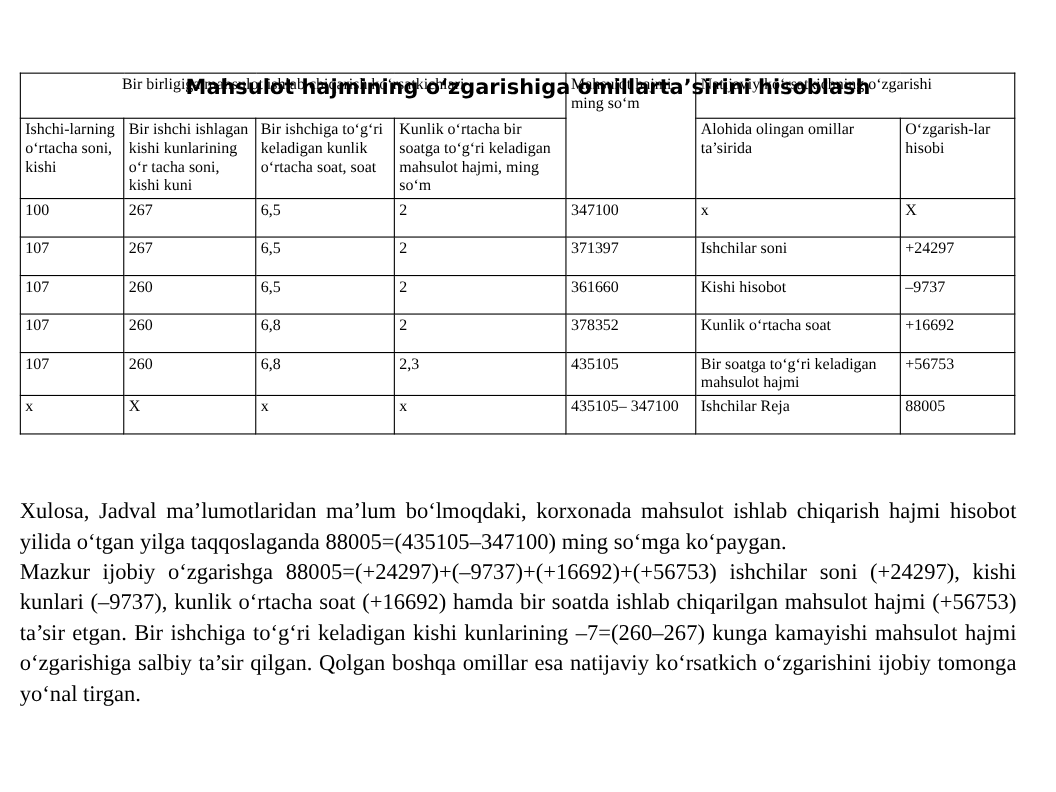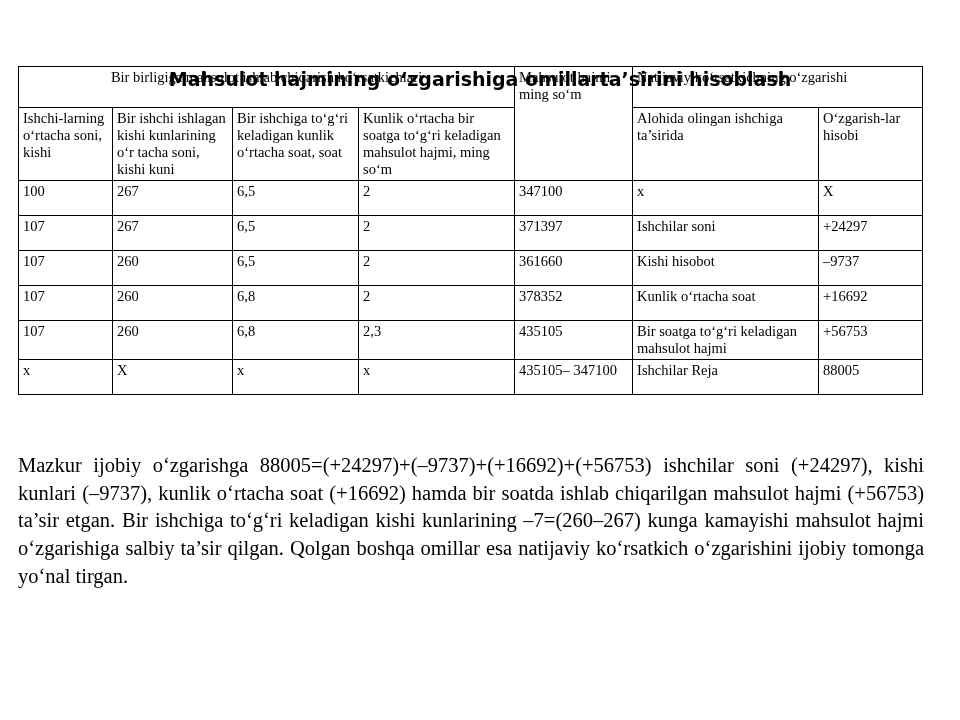--- a/index.html
+++ b/index.html
@@ -130,21 +130,21 @@
         <tr class="hdr-row1">
           <th class="grp left" colspan="4">Bir birligiga mahsulot ishlab chiqarish ko‘rsatkichlari</th>
           <th class="grp" rowspan="2">Mahsulot hajmi, ming so‘m</th>
           <th class="grp" colspan="2">Natijaviy ko‘rsatkichning o‘zgarishi</th>
         </tr>
         <tr>
           <th class="c1head">Ishchi-larning o‘rtacha soni, kishi</th>
           <th>Bir ishchi ishlagan kishi kunlarining o‘r tacha soni, kishi kuni</th>
           <th>Bir ishchiga to‘g‘ri keladigan kunlik o‘rtacha soat, soat</th>
           <th>Kunlik o‘rtacha bir soatga to‘g‘ri keladigan mahsulot hajmi, ming so‘m</th>
-          <th>Alohida olingan ishchiga ta’sirida</th>
+          <th>Alohida olingan omillar ta’sirida</th>
           <th>O‘zgarish-lar hisobi</th>
         </tr>
       </thead>
       <tbody>
         <tr class="body-row">
           <td class="c1cell">100</td>
           <td>267</td>
           <td>6,5</td>
           <td>2</td>
           <td>347100</td>
@@ -196,16 +196,17 @@
           <td>Ishchilar Reja</td>
           <td>88005</td>
         </tr>
       </tbody>
     </table>
   </div>
 
   <div class="overlay-title">Mahsulot hajmining o‘zgarishiga omillarta’sirini hisoblash</div>
 
   <div class="prose">
+    <p>Xulosa, Jadval ma’lumotlaridan ma’lum bo‘lmoqdaki, korxonada mahsulot ishlab chiqarish hajmi hisobot yilida o‘tgan yilga taqqoslaganda 88005=(435105–347100) ming so‘mga ko‘paygan.</p>
     <p>Mazkur ijobiy o‘zgarishga 88005=(+24297)+(–9737)+(+16692)+(+56753) ishchilar soni (+24297), kishi kunlari (–9737), kunlik o‘rtacha soat (+16692) hamda bir soatda ishlab chiqarilgan mahsulot hajmi (+56753) ta’sir etgan. Bir ishchiga to‘g‘ri keladigan kishi kunlarining –7=(260–267) kunga kamayishi mahsulot hajmi o‘zgarishiga salbiy ta’sir qilgan. Qolgan boshqa omillar esa natijaviy ko‘rsatkich o‘zgarishini ijobiy tomonga yo‘nal tirgan.</p>
   </div>
 
 </div>
 
 </body></html>

